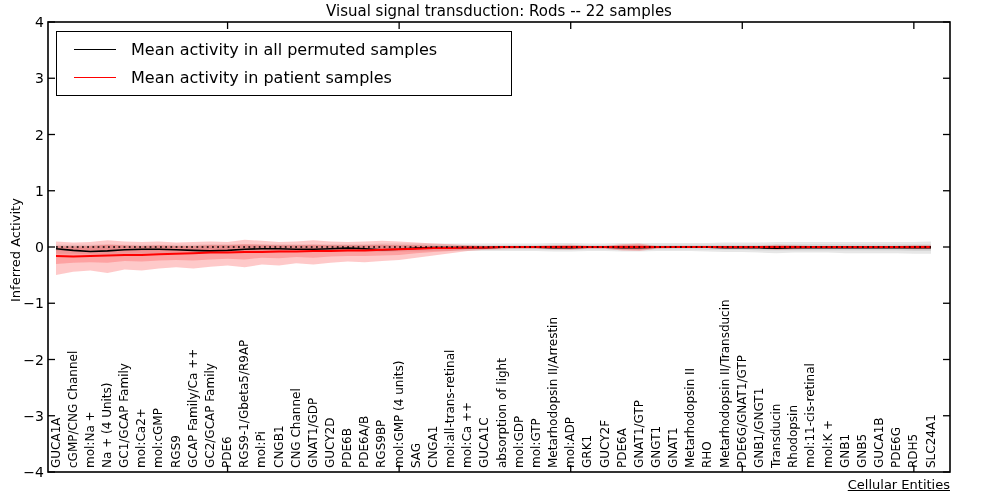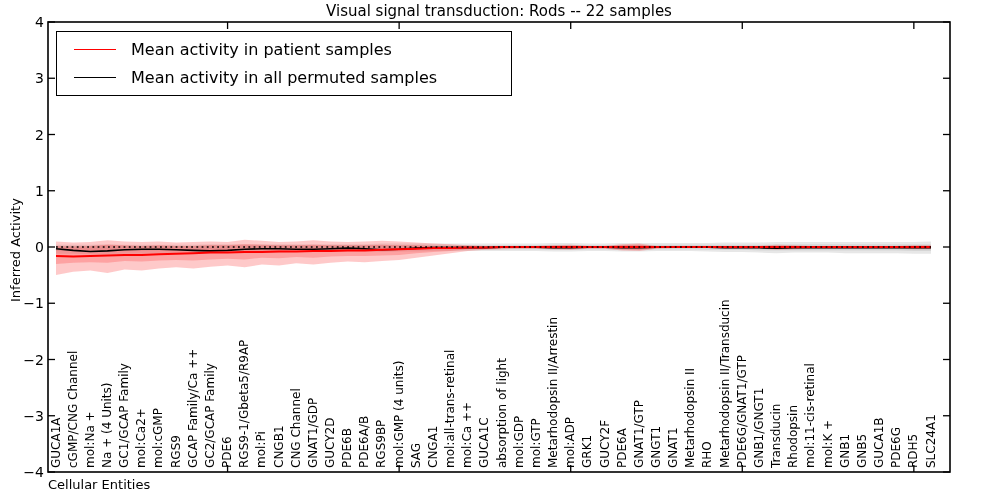--- a/index.html
+++ b/index.html
@@ -2,21 +2,21 @@
 <html><head>
 <meta charset="utf-8">
 <style>
   html,body{margin:0;padding:0;background:#fff;}
   .fig{position:relative;width:1000px;height:500px;background:#ffffff;
        font-family:"DejaVu Sans","Liberation Sans",sans-serif;color:#000;overflow:hidden;}
   .fig svg{position:absolute;left:0;top:0;}
   .title{position:absolute;left:48px;width:902px;top:2px;text-align:center;font-size:15px;}
   .ylabel{position:absolute;left:8px;top:302px;transform:rotate(-90deg);transform-origin:0 0;
           font-size:13px;white-space:nowrap;}
-  .xlabel{position:absolute;left:48px;width:902px;top:477px;text-align:left;font-size:13px;}
+  .xlabel{position:absolute;left:48px;width:902px;top:477px;text-align:right;font-size:13px;text-decoration:underline;}
   .legend{position:absolute;left:56px;top:31px;width:456px;height:65px;border:1.5px solid #000;
           background:#fff;box-sizing:border-box;display:flex;flex-direction:column;
           justify-content:space-evenly;}
   .legend-row{display:flex;align-items:center;gap:15px;padding-left:17px;}
   .legend-line{width:42px;height:0;border-top:1.8px solid #000;flex:none;}
   .legend-label{font-size:16px;white-space:nowrap;}
   .ytick-label{position:absolute;left:2px;width:42px;text-align:right;font-size:14px;line-height:16px;}
   .xcat-label{position:absolute;font-size:12px;line-height:13px;white-space:nowrap;
               transform:rotate(-90deg);transform-origin:0 0;}
 </style>
@@ -60,26 +60,26 @@
       <line x1="742.2745098039215" y1="22" x2="742.2745098039215" y2="29" stroke="#000" stroke-width="1.3"></line>
       <line x1="742.2745098039215" y1="472" x2="742.2745098039215" y2="465" stroke="#000" stroke-width="1.3"></line>
       <line x1="913.843137254902" y1="22" x2="913.843137254902" y2="29" stroke="#000" stroke-width="1.3"></line>
       <line x1="913.843137254902" y1="472" x2="913.843137254902" y2="465" stroke="#000" stroke-width="1.3"></line>
     </svg>
   <div class="title">Visual signal transduction: Rods -- 22 samples</div>
   <div class="ylabel">Inferred Activity</div>
   <div class="xlabel">Cellular Entities</div>
   <div class="legend">
     <div class="legend-row">
+      <span class="legend-line" style="border-top-color: rgb(0, 0, 0);"></span>
+      <span class="legend-label">Mean activity in all permuted samples</span>
+    </div>
+    <div class="legend-row">
       <span class="legend-line" style="border-top-color: rgb(255, 0, 0);"></span>
       <span class="legend-label">Mean activity in patient samples</span>
-    </div>
-    <div class="legend-row">
-      <span class="legend-line" style="border-top-color: rgb(0, 0, 0);"></span>
-      <span class="legend-label">Mean activity in all permuted samples</span>
     </div>
   </div>
 <div class="ytick-label" style="top: 464px;">−4</div>
     <div class="ytick-label" style="top: 407.75px;">−3</div>
     <div class="ytick-label" style="top: 351.5px;">−2</div>
     <div class="ytick-label" style="top: 295.25px;">−1</div>
     <div class="ytick-label" style="top: 239px;">0</div>
     <div class="ytick-label" style="top: 182.75px;">1</div>
     <div class="ytick-label" style="top: 126.5px;">2</div>
     <div class="ytick-label" style="top: 70.25px;">3</div>

